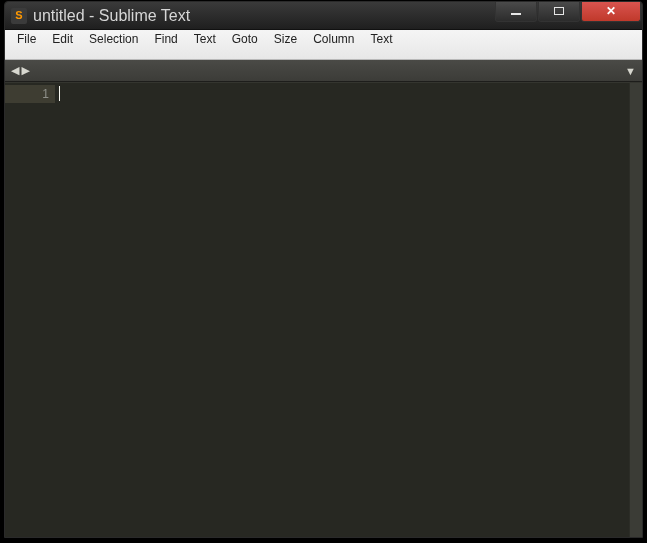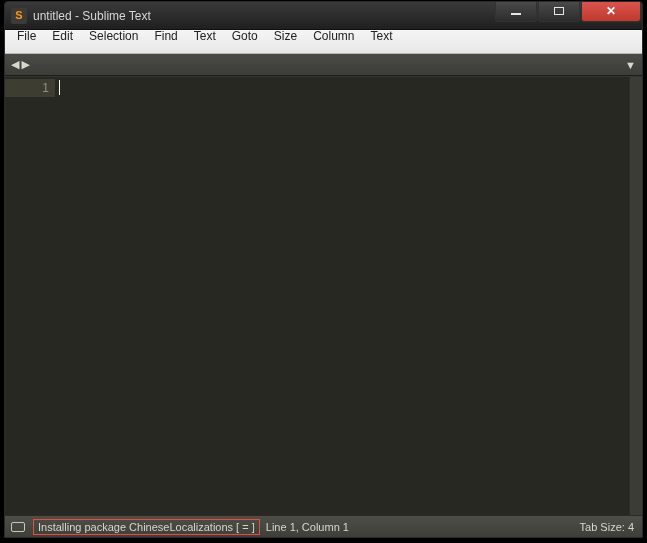--- a/index.html
+++ b/index.html
@@ -15,38 +15,38 @@
   .titlebar {
     height: 28px; background: linear-gradient(#3a3a3a, #1f1f1f);
     display: flex; align-items: center; padding: 0 0 0 6px;
     border-bottom: 1px solid #111; border-radius: 4px 4px 0 0;
   }
   .app-icon {
     width: 16px; height: 16px; background: #3b3b3b; border-radius: 2px;
     display: flex; align-items: center; justify-content: center; margin-right: 6px;
   }
   .app-icon span { color: #ff9800; font-weight: bold; font-size: 11px; line-height: 1; }
-  .title-text { color: #d6d6d6; font-size: 12px; flex: 1; }
+  .title-text { color: #d6d6d6; font-size: 16px; flex: 1; }
   .win-controls { display: flex; height: 20px; margin-right: 1px; margin-top: -8px; }
   .win-btn {
     width: 42px; height: 20px; margin-left: 1px; border: 1px solid #333;
     border-top: none; display: flex; align-items: center; justify-content: center;
     border-radius: 0 0 3px 3px;
   }
   .win-min { background: linear-gradient(#4a4a4a,#2c2c2c); }
   .win-max { background: linear-gradient(#4a4a4a,#2c2c2c); }
   .win-close { background: linear-gradient(#d9544f,#c0392b); width: 60px; }
   .win-min .g { width: 10px; height: 2px; background: #e6e6e6; margin-top: 6px; }
   .win-max .g { width: 10px; height: 8px; border: 1.5px solid #e6e6e6; }
   .win-close .g { color: #fff; font-size: 12px; font-weight: bold; line-height: 1; }
 
   
   .menubar {
-    height: 24px; background: linear-gradient(#f5f5f5,#e7e7e7);
-    display: flex; align-items: flex-end; padding: 8px 4px;
+    height: 30px; background: linear-gradient(#f5f5f5,#e7e7e7);
+    display: flex; align-items: flex-start; padding: 0 4px;
     border-bottom: 1px solid #b9b9b9; font-size: 12px; color: #222;
   }
   .menu-item { padding: 2px 8px; cursor: default; }
 
   
   .tabstrip {
     height: 22px; background: linear-gradient(#4a4a46,#3c3c38);
     display: flex; align-items: center; padding: 0 6px;
     border-bottom: 1px solid #1d1d1b;
   }
@@ -141,21 +141,14 @@
   <div class="editor">
     <div class="gutter">
       <span class="ln">1</span>
     </div>
     <div class="code">
       <div class="cursor"></div>
     </div>
     <div class="vscroll"></div>
   </div>
 
-  <div class="statusbar">
-    <div class="panel-icon"></div>
-    <span class="status-msg">Installing package ChineseLocalizations [  =     ]</span>
-    <span class="status-pos">Line 1, Column 1</span>
-    <div class="status-spacer"></div>
-    <span class="tab-size">Tab Size: 4</span>
-  </div>
 
 </div>
 
 </body></html>

